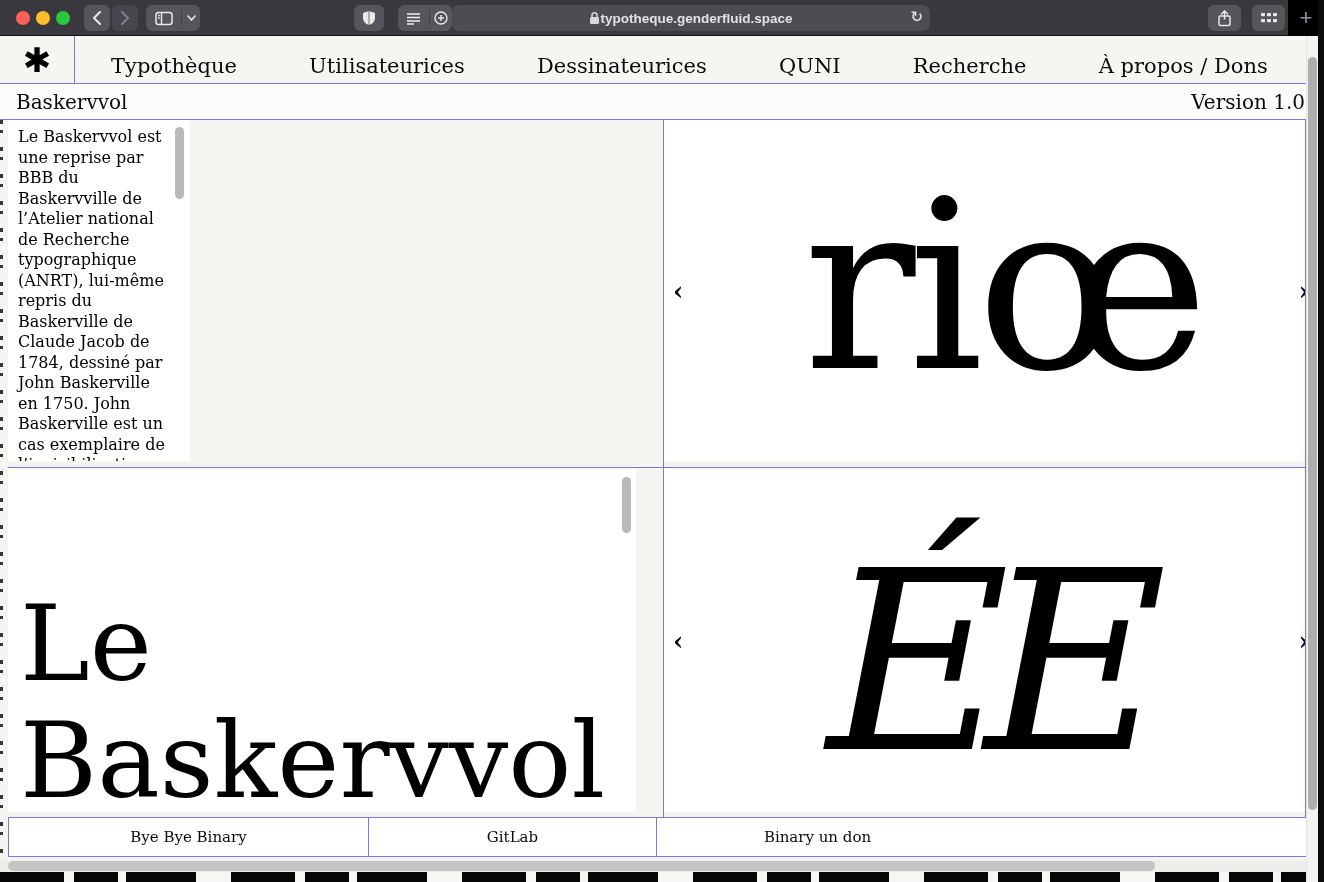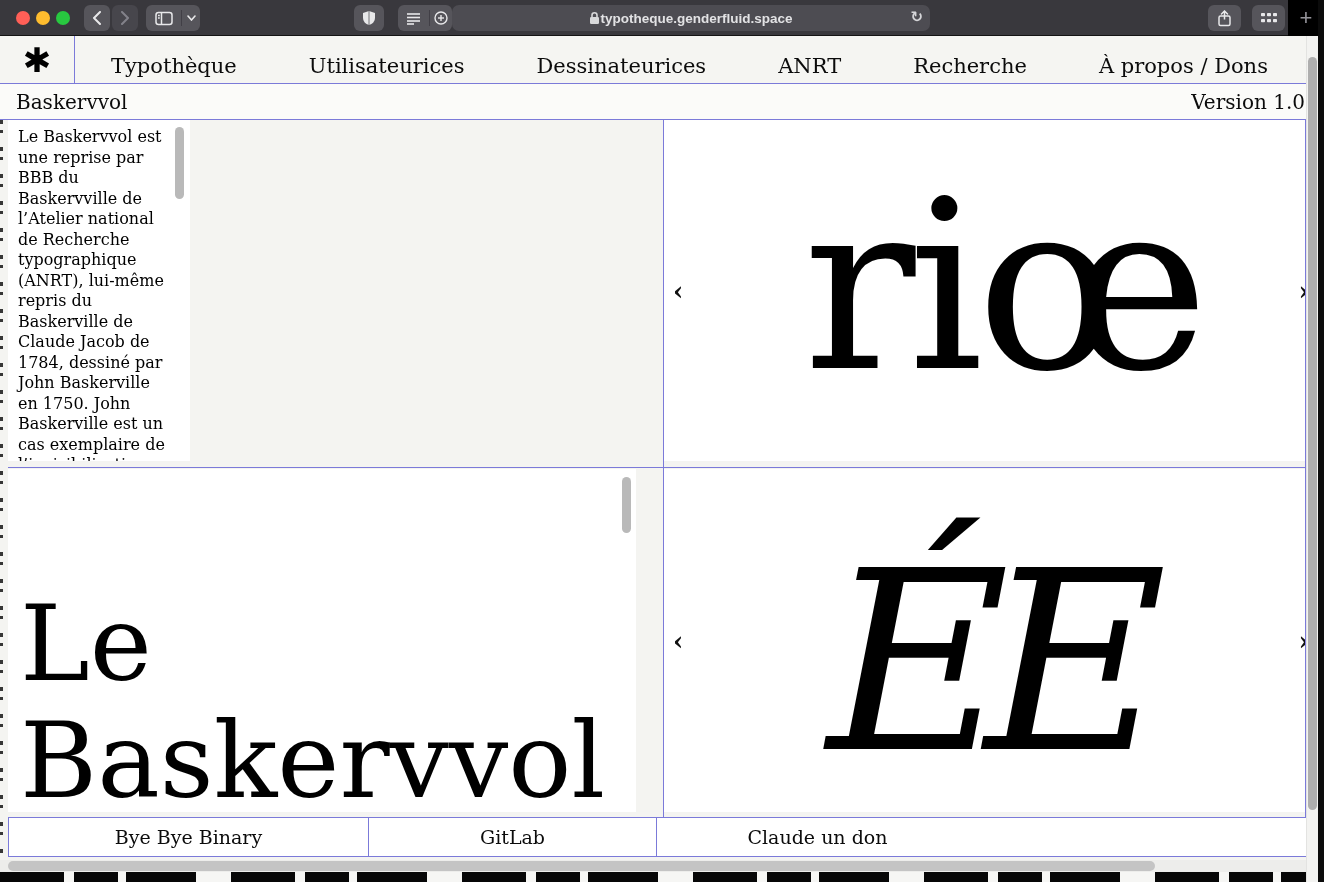--- a/index.html
+++ b/index.html
@@ -75,21 +75,21 @@
   .t-giant{right:5px;top:8px;height:56px;}
 
   
   .vline{position:absolute;width:1px;background:#7b7ad9;}
   .hline{position:absolute;height:1px;background:#7b7ad9;}
 
   
   .footer{position:absolute;left:8px;top:817px;width:1298px;height:40px;background:#fff;
        border-top:1px solid #7b7ad9;border-bottom:1px solid #7b7ad9;border-left:1px solid #7b7ad9;
        display:flex;}
-  .fcell{height:100%;display:flex;align-items:center;justify-content:center;font-size:19px;
+  .fcell{height:100%;display:flex;align-items:center;justify-content:center;font-size:15px;
        color:#0b0b0b;cursor:pointer;border-right:1px solid #7b7ad9;}
   .fcell:last-child{border-right:none;}
 
   
   .hscroll{position:absolute;left:0;top:860px;width:1306px;height:12px;background:#ededeb;}
   .hthumb{position:absolute;left:8px;top:1px;width:1147px;height:10px;border-radius:5px;
        background:#c4c4c4;cursor:pointer;}
   .bottomstrip{position:absolute;left:0;top:872px;width:1306px;height:10px;background:#f6f6f4;
        background-image:repeating-linear-gradient(90deg,#070707 0 64px,transparent 64px 74px,
        #070707 74px 118px,transparent 118px 126px,#070707 126px 196px,transparent 196px 231px);}
@@ -197,21 +197,21 @@
   </div>
 
   <div class="nav">
     <div class="logo-box">
       <span>✱</span>
     </div>
     <div class="nav-links">
       <a>Typothèque</a>
       <a>Utilisateurices</a>
       <a>Dessinateurices</a>
-      <a>ANRT</a>
+      <a>QUNI</a>
       <a>Recherche</a>
       <a>À propos / Dons</a>
     </div>
   </div>
 
   <div class="titlebar">
     <span>Baskervvol</span>
     <span>Version 1.0</span>
   </div>
 
@@ -247,21 +247,21 @@
   <div class="vline" style="left:1305px;top:120px;height:697px;"></div>
 
   <div class="footer">
     <div class="fcell" style="width:360px;">
       <span>Bye Bye Binary</span>
     </div>
     <div class="fcell" style="width:288px;">
       <span>GitLab</span>
     </div>
     <div class="fcell" style="width:321px;">
-      <span>Claude un don</span>
+      <span>Binary un don</span>
     </div>
   </div>
 
   <div class="hscroll">
     <div class="hthumb"></div>
   </div>
   <div class="bottomstrip"></div>
   <div class="vscroll">
     <div class="vthumb"></div>
   </div>

